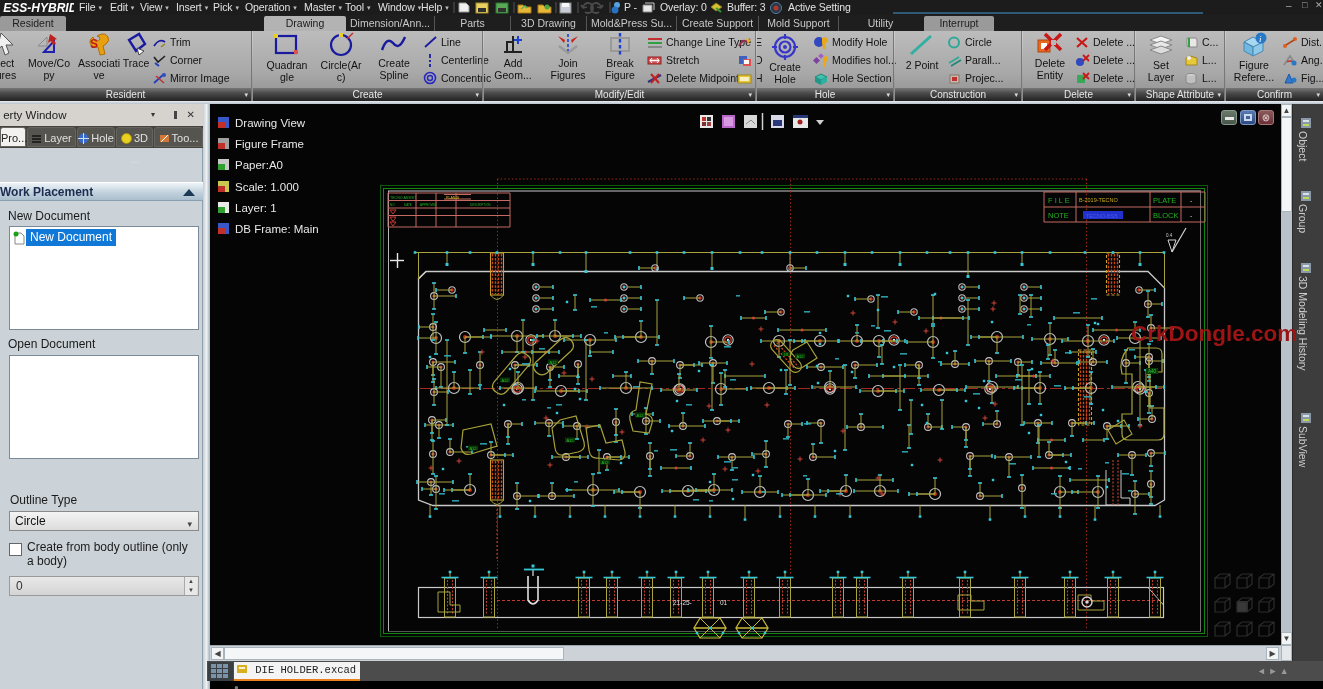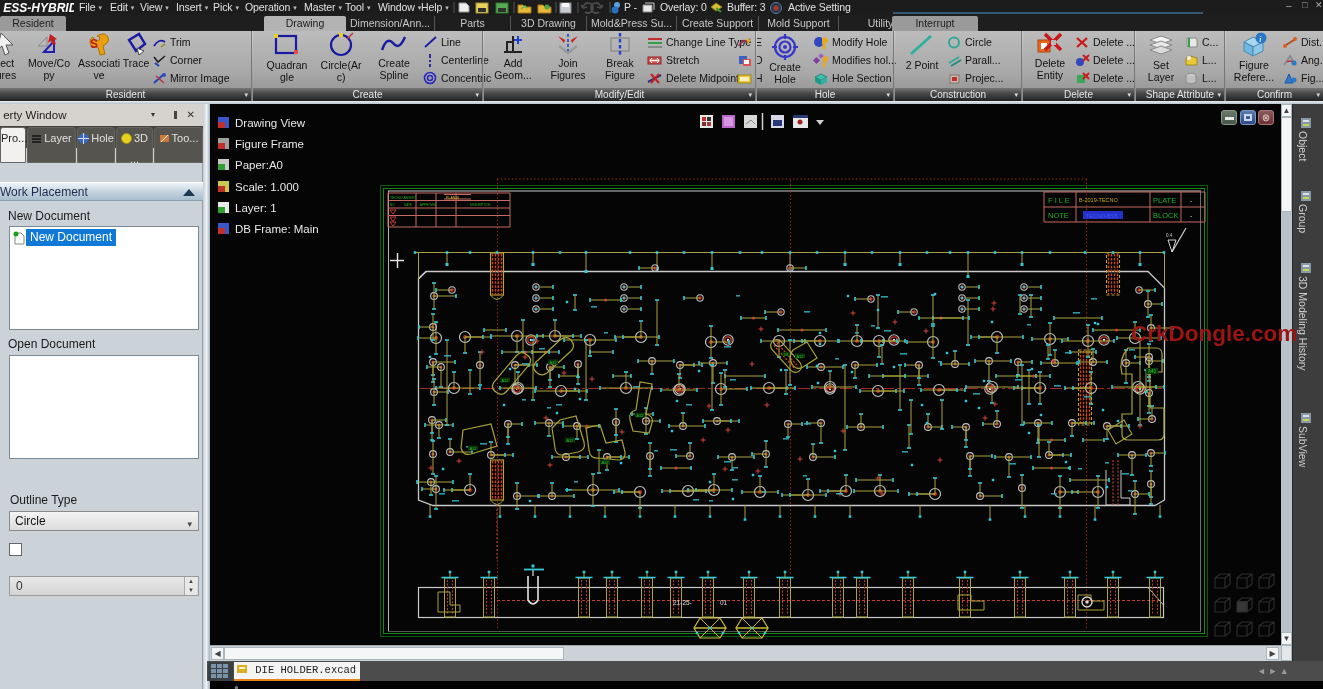--- a/index.html
+++ b/index.html
@@ -26,25 +26,25 @@
 .bigbtn{position:absolute;top:1px;text-align:center;font-size:10.5px;color:#111;line-height:12px;}
 .bigbtn svg{display:block;margin:0 auto 1px auto;}
 .sml{position:absolute;font-size:10.5px;color:#111;height:18px;line-height:18px;white-space:nowrap;}
 .sml svg{vertical-align:-3px;margin-right:3px;}
 .gbar .arr{position:absolute;right:3px;top:0;font-size:7px;color:#ddd;}
 #ribsep{left:0;top:101px;width:1323px;height:3px;background:linear-gradient(#e8edf2,#b8c2cc);}
 
 #leftpanel{left:0;top:104px;width:203px;height:585px;background:#ccd3d8;border-right:1px solid #8fa0ac;}
 #lp-title{left:0;top:0;width:203px;height:22px;background:#d6d3cf;color:#222;font-size:11.5px;line-height:22px;}
 #lp-tabs{left:0;top:22px;width:203px;height:22px;background:#45433e;}
-.lptab{position:absolute;top:1px;height:36px;background:#56544e;color:#e0e0e0;font-size:11px;line-height:21px;text-align:center;border-radius:3px 3px 0 0;border:1px solid #66645e;}
+.lptab{position:absolute;top:1px;height:20px;background:#56544e;color:#e0e0e0;font-size:11px;line-height:21px;text-align:center;border-radius:3px 3px 0 0;border:1px solid #66645e;}
 .lptab svg{vertical-align:-2px;margin-right:2px;}
 .lptab.on{background:#f2f1ef;color:#222;}
 #profile{left:0;top:46px;width:203px;height:24px;background:#f0d9c4;color:#2a2a55;font-size:12.5px;line-height:24px;border-bottom:1px solid #c8b09a;}
-.sechead{left:0;width:203px;height:19px;background:linear-gradient(#eef4f8,#c2d2dd 55%,#a9bfcd);color:#1c2c50;font-size:12px;font-weight:normal;line-height:19px;border-top:1px solid #fff;border-bottom:1px solid #8aa0b0;}
+.sechead{left:0;width:203px;height:19px;background:linear-gradient(#eef4f8,#c2d2dd 55%,#a9bfcd);color:#1c2c50;font-size:12px;font-weight:bold;line-height:19px;border-top:1px solid #fff;border-bottom:1px solid #8aa0b0;}
 .sechead .tri{position:absolute;right:8px;top:6px;width:0;height:0;border-left:6px solid transparent;border-right:6px solid transparent;border-bottom:7px solid #1c3a55;}
 .lbl{position:absolute;font-size:12px;color:#1a1a1a;}
 .listbox{position:absolute;left:9px;width:190px;background:#fff;border:1px solid #7a8a98;}
 .seldoc{position:absolute;left:16px;top:2px;background:#1079d8;color:#fff;font-size:12px;padding:1px 4px 2px 4px;}
 .combo{position:absolute;left:9px;width:190px;height:20px;background:linear-gradient(#f4f4f4,#dcdcdc);border:1px solid #8a8a8a;font-size:12px;color:#111;line-height:19px;padding-left:5px;}
 .combo .chev{position:absolute;right:6px;top:3px;color:#444;font-size:9px;}
 .chk{position:absolute;left:9px;top:0;width:13px;height:13px;background:#fff;border:1px solid #666;}
 .spin{position:absolute;left:9px;width:190px;height:20px;background:linear-gradient(#e8e8e8,#d4d4d4);border:1px solid #9a9a9a;font-size:12px;color:#333;line-height:19px;padding-left:6px;}
 
 #splitter{left:203px;top:104px;width:7px;height:585px;background:linear-gradient(90deg,#c4ccd2,#eef2f5 50%,#9fb0bc);}
@@ -127,21 +127,21 @@
 <div id="tabrow" class="abs">
       <span class="rtab hl" style="left:0px;width:66px">Resident</span>
       <span class="rtab sel" style="left:264px;width:82px">Drawing</span>
       <span class="rtab " style="left:346px;width:88px">Dimension/Ann...</span>
       <span class="rtab sep" style="left:434px;width:76px">Parts</span>
       <span class="rtab sep" style="left:510px;width:76px">3D Drawing</span>
       <span class="rtab sep" style="left:586px;width:90px">Mold&amp;Press Su...</span>
       <span class="rtab sep" style="left:676px;width:82px">Create Support</span>
       <span class="rtab sep" style="left:758px;width:80px">Mold Support</span>
       <span class="rtab sep" style="left:838px;width:84px">Utility</span>
-      <span class="rtab hl" style="left:892px;width:86px">Interrupt</span>
+      <span class="rtab hl" style="left:924px;width:70px">Interrupt</span>
     </div>
 <div id="ribbon" class="abs">
       <div class="rgroup" style="left:0;width:251px">
         <div class="bigbtn" style="left:-14px;width:40px"><svg width="22" height="24" viewBox="0 0 22 24">
             <path d="M6 1 L18 13 L11 13 L14 21 L10 23 L7 14 L2 18 Z" fill="#f0f0f0" stroke="#555"></path>
           </svg>lect<br>ures</div>
         <div class="bigbtn" style="left:24px;width:50px"><svg width="26" height="24" viewBox="0 0 26 24">
             <path d="M2 14 L11 5 L11 14 Z" fill="#b8b8b8" stroke="#888"></path>
             <path d="M8 20 L18 9 L18 20 Z" fill="none" stroke="#2020b0" stroke-width="2"></path>
             <path d="M14 2 l7 5 l-3 1 l2 4 l-3 1 l-2 -4 l-3 2 Z" fill="#c02020"></path>
@@ -377,20 +377,21 @@
           <path d="M2 2 h6 l3 3 v8 h-9 Z" fill="#fff" stroke="#888"></path>
           <circle cx="3" cy="3" r="2.5" fill="#18a018"></circle>
         </svg>
   <span class="seldoc">New Document</span>
 </div>
 <div class="lbl" style="left:8px;top:233px">Open Document</div>
 <div class="listbox" style="top:251px;height:104px"></div>
 <div class="lbl" style="left:10px;top:389px">Outline Type</div>
 <div class="combo" style="top:407px">Circle<span class="chev">▾</span></div>
 <div class="chk" style="top:439px"></div>
+<div class="lbl" style="left:27px;top:436px;width:170px;line-height:14px">Create from body outline (only a body)</div>
 <div class="spin" style="top:472px">0<span style="position:absolute;right:1px;top:0px;width:13px;height:18px;background:#e8e8e8;border-left:1px solid #aaa;font-size:6px;color:#444;text-align:center;line-height:9px">▲<br>▼</span></div>
 </div>
 <div id="splitter" class="abs"></div>
 <div id="canvas" class="abs">
 <svg width="1071" height="541" viewBox="210 104 1071 541">
         <rect x="210" y="104" width="1071" height="541" fill="#050505"></rect>
 <rect x="380.5" y="185.5" width="827" height="451" fill="none" stroke="#0a5c0a" stroke-width="1"></rect>
 <rect x="383.5" y="188.5" width="821" height="445" fill="none" stroke="#128812" stroke-width="1"></rect>
 <line x1="388" y1="191" x2="1201" y2="191" stroke="#c8c8c8" stroke-width="1.2"></line>
 <line x1="388.5" y1="191" x2="388.5" y2="632" stroke="#b9b9b9" stroke-width="1"></line>

